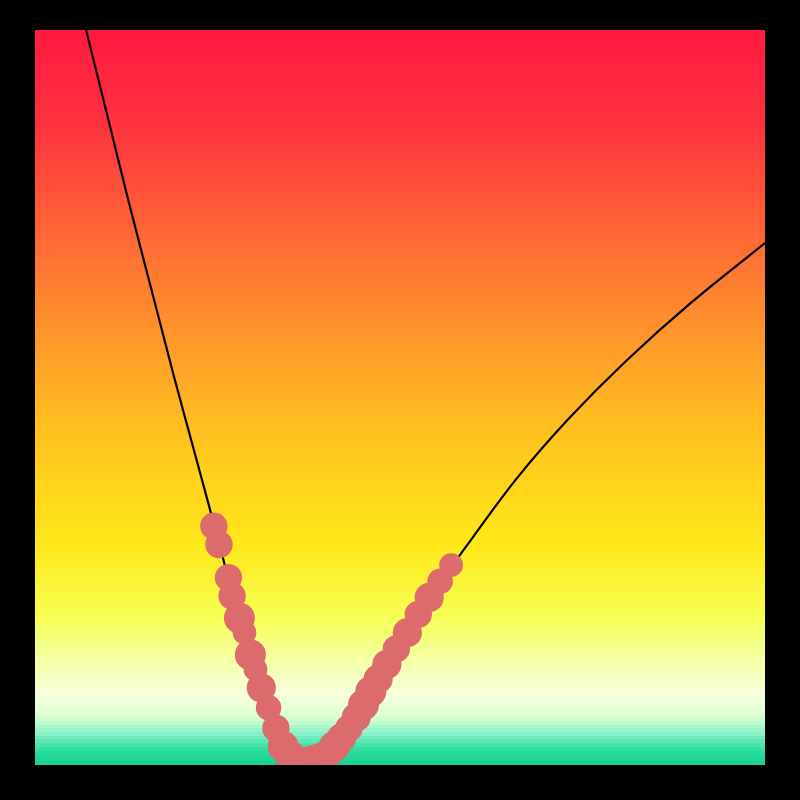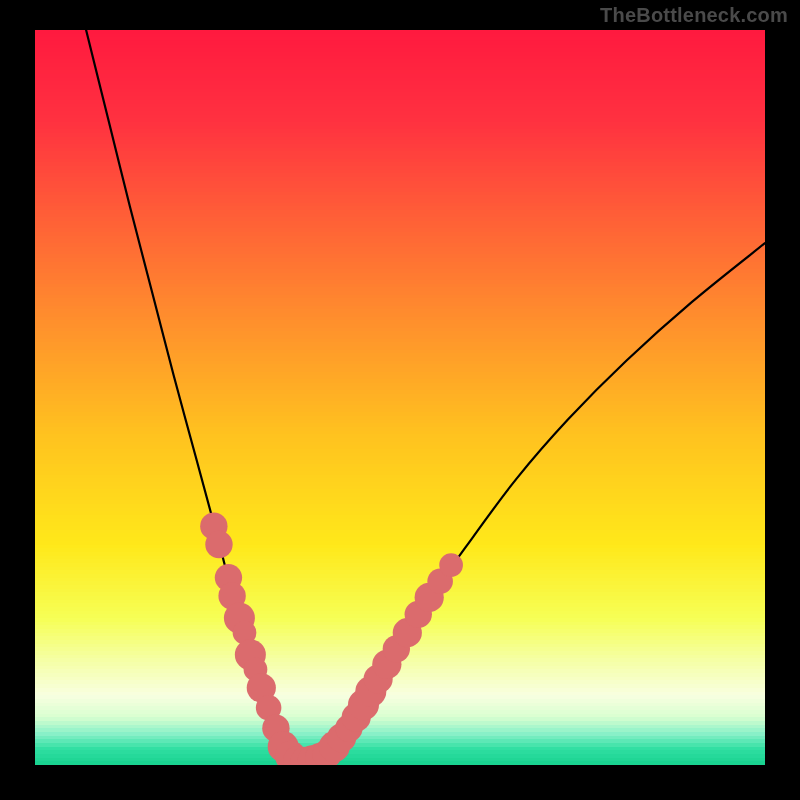--- a/index.html
+++ b/index.html
@@ -59,21 +59,20 @@
     stroke-linejoin: round;
   }
   .dot {
     fill: #db6b6d;
   }
 </style>
 </head>
 <body>
 
 <div class="frame">
-  <div class="watermark">TheBottleneck.com</div>
   <div class="plot-area">
     <div class="gradient-bg">
         <div class="grad-slice" style="top: 0px; height: 4.375px; background: rgb(255, 26, 63);"></div>
         <div class="grad-slice" style="top: 3.675px; height: 4.375px; background: rgb(255, 27, 63);"></div>
         <div class="grad-slice" style="top: 7.35px; height: 4.375px; background: rgb(255, 28, 63);"></div>
         <div class="grad-slice" style="top: 11.025px; height: 4.375px; background: rgb(255, 29, 63);"></div>
         <div class="grad-slice" style="top: 14.7px; height: 4.375px; background: rgb(255, 30, 63);"></div>
         <div class="grad-slice" style="top: 18.375px; height: 4.375px; background: rgb(255, 31, 63);"></div>
         <div class="grad-slice" style="top: 22.05px; height: 4.375px; background: rgb(255, 32, 63);"></div>
         <div class="grad-slice" style="top: 25.725px; height: 4.375px; background: rgb(255, 33, 63);"></div>

